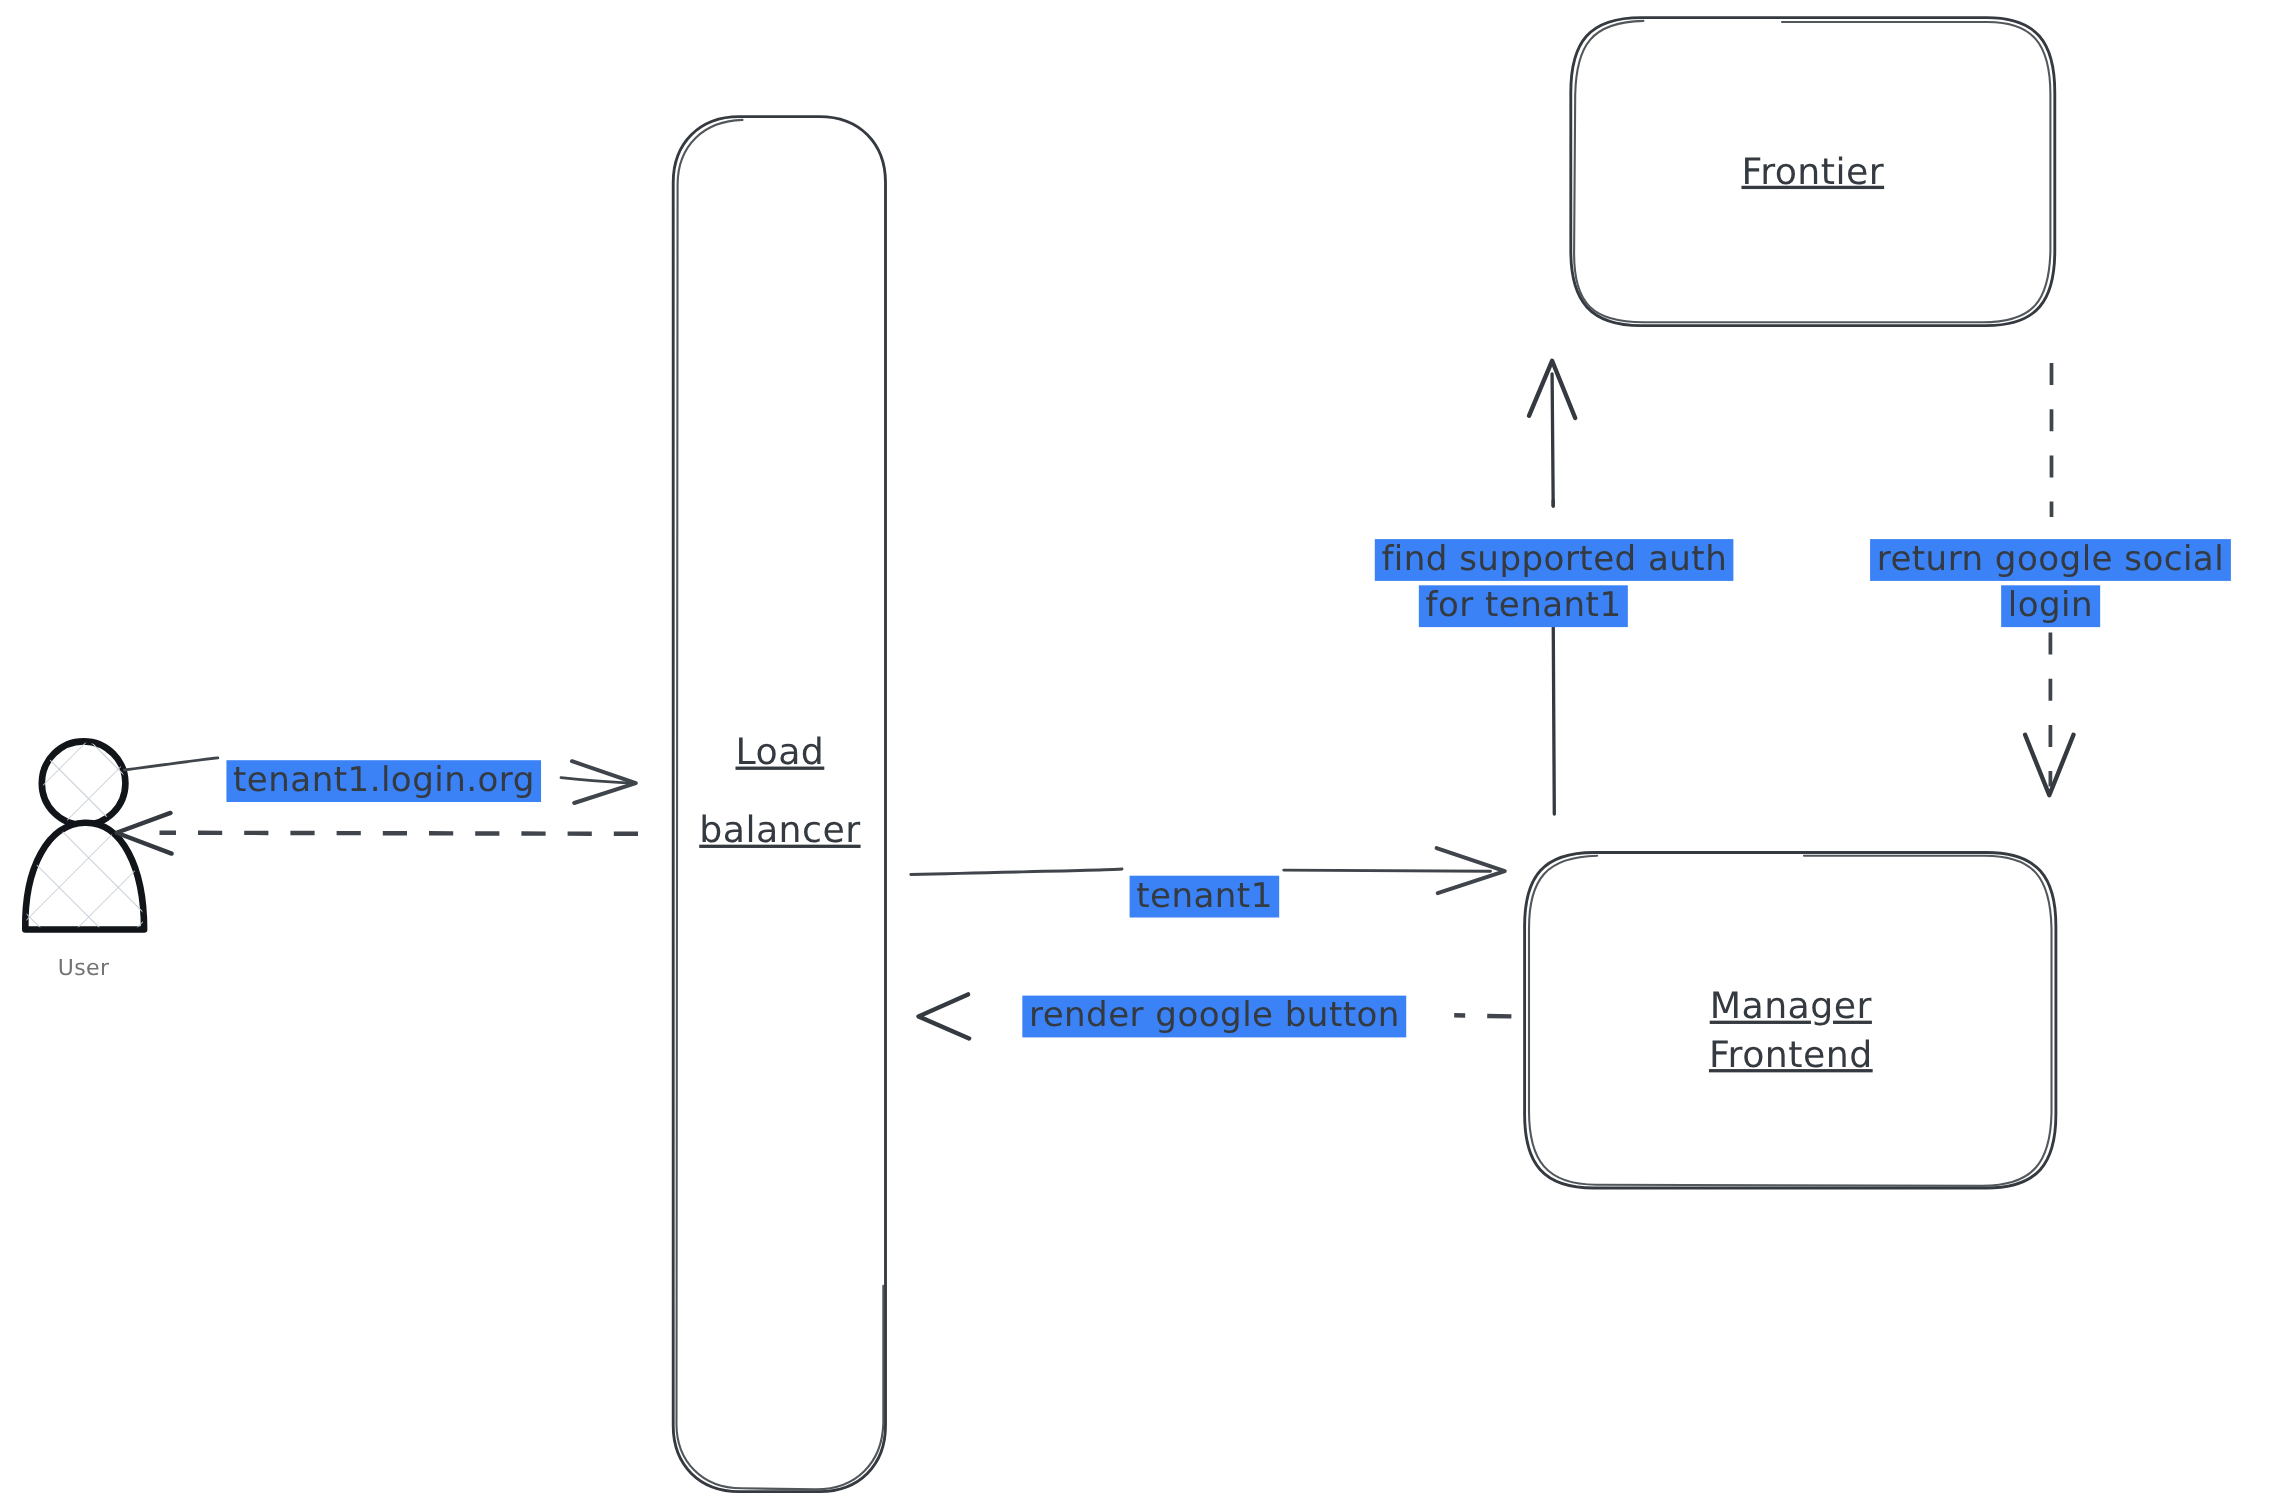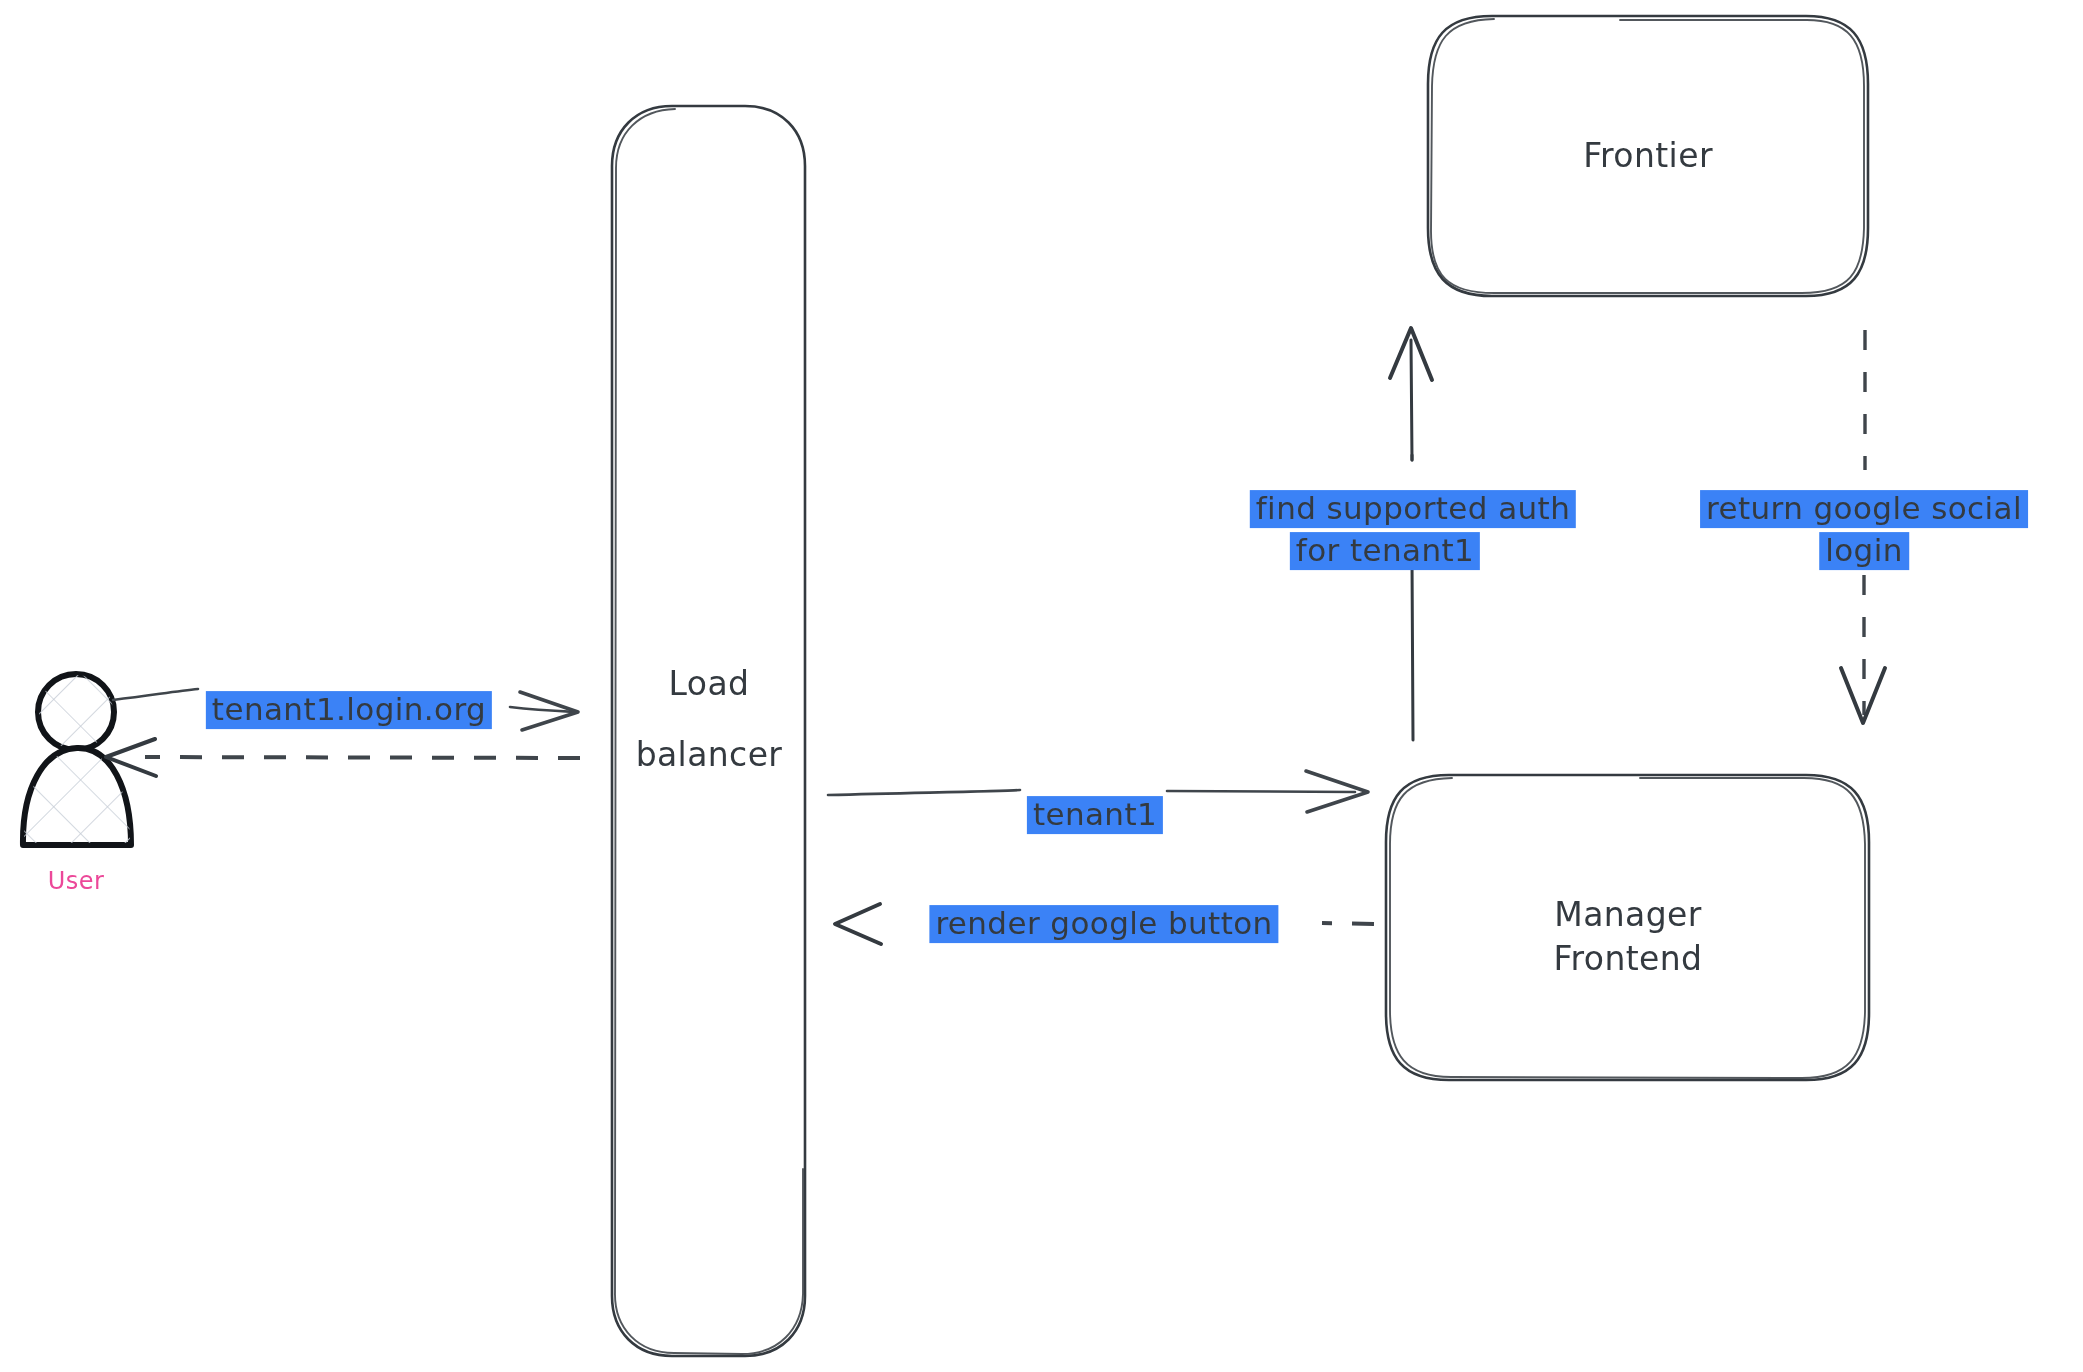--- a/index.html
+++ b/index.html
@@ -104,31 +104,32 @@
     font-family: "DejaVu Sans", sans-serif;
     line-height: 1.22;
     white-space: pre;
     text-align: center;
     pointer-events: none;
     letter-spacing: 0.4px;
   }
   .node-label {
     font-size: 33px;
     font-weight: 400;
+    text-decoration: underline;
   }
   .edge-label {
     font-size: 31px;
     font-weight: 400;
     background: #3b82f6;
     padding: 0 6px;
   }
   .actor-label {
-    font-size: 24px;
+    font-size: 20px;
     font-weight: 400;
-    color: #ec4899;
+    color: #737373;
   }
   .center-x {
     transform: translateX(-50%);
   }
   .center-xy {
     transform: translate(-50%, -50%);
   }
 </style>
 </head>
 <body>

